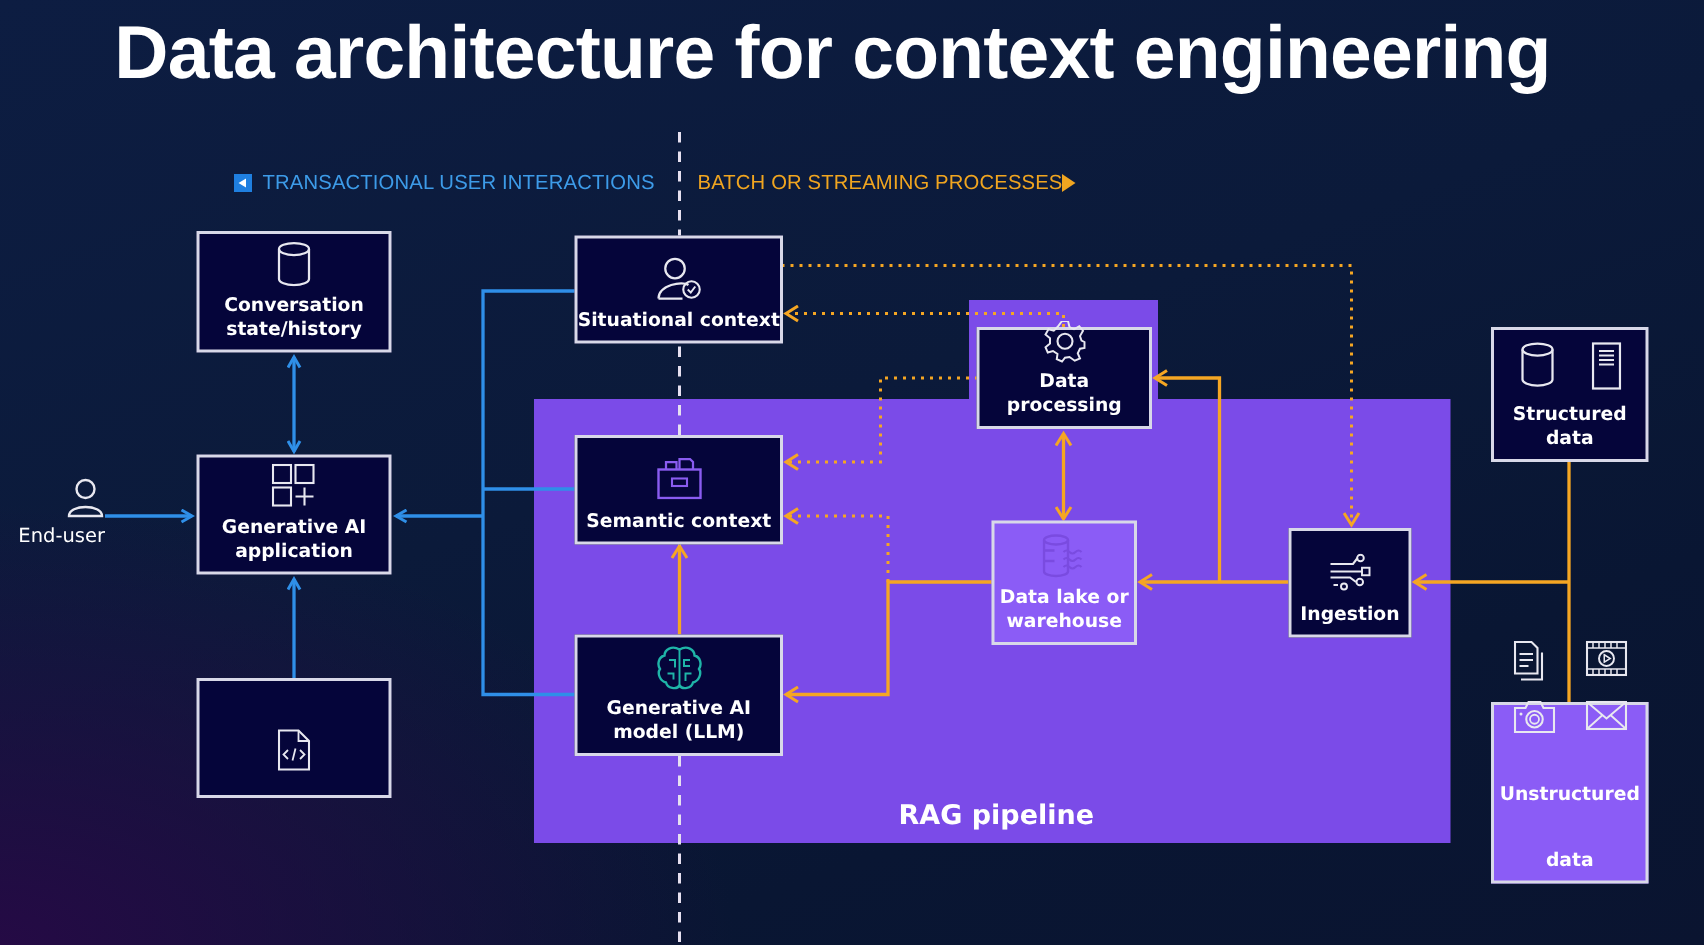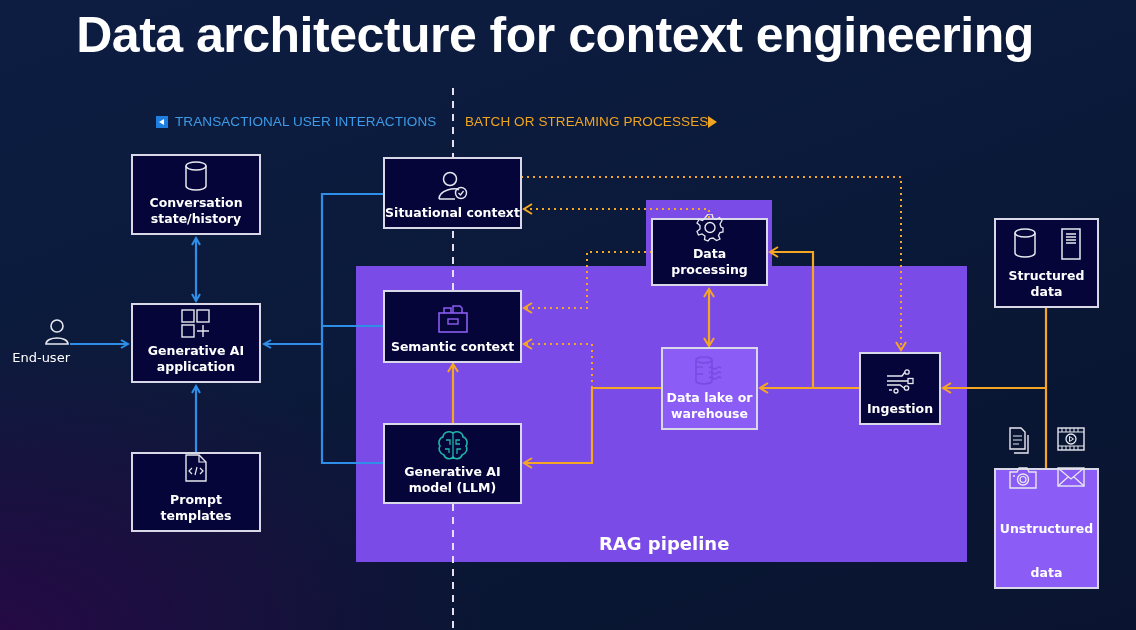--- a/index.html
+++ b/index.html
@@ -126,21 +126,20 @@
 </div>
 
 <div class="box" style="left:131px; top:452px; width:130px; height:80px;">
   <div class="icon" style="margin-bottom:10px;">
       <svg width="22" height="28" viewBox="0 0 22 28">
     <path d="M1,1 H14 L21,8 V27 H1 Z" fill="none" stroke="#e8e8f0" stroke-width="1.4"></path>
     <path d="M14,1 V8 H21" fill="none" stroke="#e8e8f0" stroke-width="1.2"></path>
     <path d="M7,14 L4,17 L7,20 M15,14 L18,17 L15,20 M12,13 L10,21" fill="none" stroke="#e8e8f0" stroke-width="1.2"></path>
   </svg>
     </div>
-  <div class="label">Prompt templates</div>
 </div>
 
 <div class="box" style="left:383px; top:157px; width:139px; height:72px;">
   <div class="icon">
       <svg width="30" height="30" viewBox="0 0 30 30">
     <circle cx="12" cy="8" r="6.5" fill="none" stroke="#e8e8f0" stroke-width="1.5"></circle>
     <path d="M1,28 C1,19 17,16 21,19" fill="none" stroke="#e8e8f0" stroke-width="1.5"></path>
     <path d="M1,28 H17" stroke="#e8e8f0" stroke-width="1.5"></path>
     <circle cx="23" cy="22" r="5.5" fill="none" stroke="#e8e8f0" stroke-width="1.4"></circle>
     <path d="M20.5,22 L22.5,24 L25.5,20" fill="none" stroke="#e8e8f0" stroke-width="1.3"></path>

